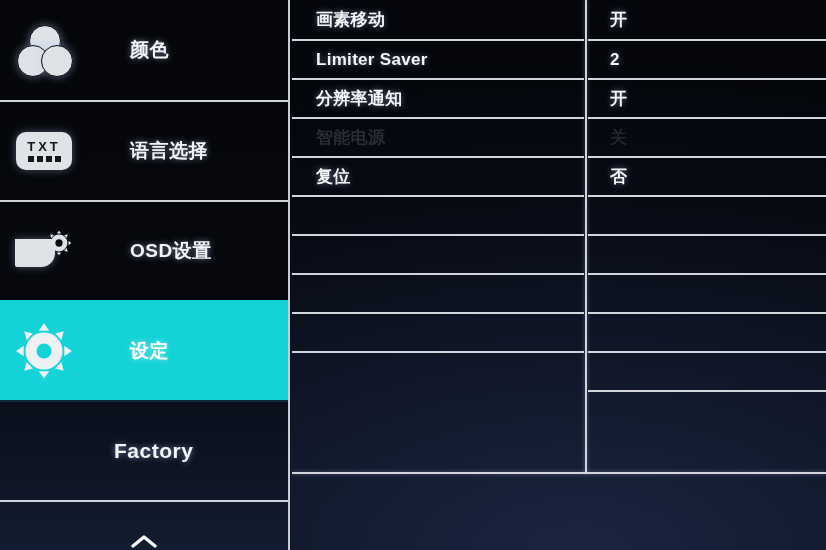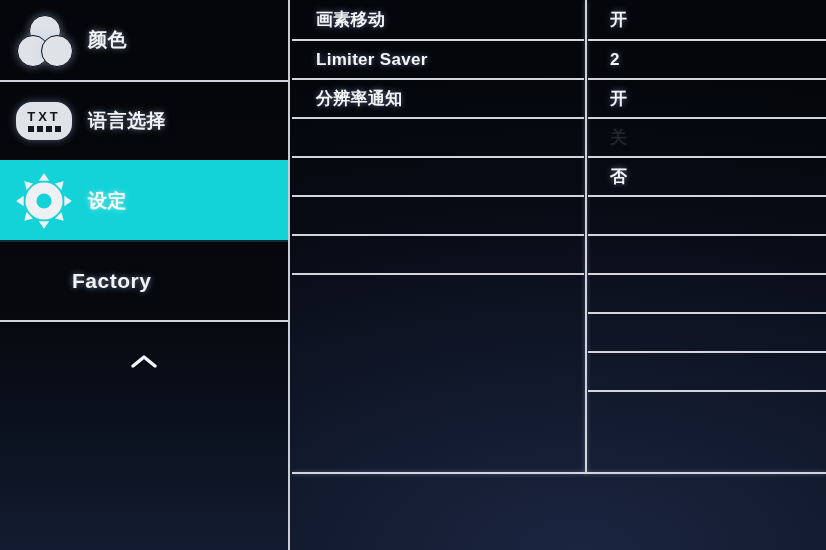--- a/index.html
+++ b/index.html
@@ -16,22 +16,23 @@
     overflow:hidden;
   }
   
   .sidebar{
     position:absolute;left:0;top:0;width:290px;height:550px;
     background:linear-gradient(180deg,#050609 0%,#06080d 55%,#0b1220 80%,#131c30 100%);
     border-right:2px solid #c9ccd2;
     box-sizing:border-box;
   }
   .side-row{
-    position:relative;height:80px;display:flex;align-items:center;
+    position:relative;height:100px;display:flex;align-items:center;
     box-sizing:border-box;
+    gap:42px;
   }
   .side-row + .side-row{ border-top:2px solid #cfd2d8; }
   .side-row.sel{
     background:#14d3d8;
     border-top-color:#14d3d8;
   }
   .side-row.sel + .side-row{ border-top-color:#0c2a3a; }
   .side-ico{
     width:88px;min-width:88px;height:80px;
     display:flex;align-items:center;justify-content:center;
@@ -56,21 +57,21 @@
   .ico-color span{
     position:absolute;width:30px;height:30px;border-radius:50%;
     background:#dfe2e6;box-shadow:0 0 8px rgba(170,200,255,.45);
     border:1.5px solid #0a0c10;
   }
   .ico-color span.c1{left:12px;top:0;}
   .ico-color span.c2{left:0;top:20px;}
   .ico-color span.c3{left:24px;top:20px;}
 
   .ico-txt{
-    width:56px;height:38px;border-radius:16px;background:#dfe2e6;
+    width:56px;height:38px;border-radius:10px;background:#dfe2e6;
     box-shadow:0 0 8px rgba(170,200,255,.4);
     display:flex;flex-direction:column;align-items:center;justify-content:center;gap:3px;
   }
   .ico-txt .t{font-size:13px;font-weight:700;color:#14161c;letter-spacing:3px;line-height:1;}
   .ico-txt .dots{display:flex;gap:3px;}
   .ico-txt .dots i{width:6px;height:6px;background:#14161c;display:block;}
 
   .ico-osd{position:relative;width:58px;height:44px;}
   .ico-osd .scr{
     position:absolute;left:0;top:10px;width:40px;height:28px;background:#dfe2e6;
@@ -151,20 +152,36 @@
               <i></i>
               <i></i>
               <i></i>
               <i></i>
             </div>
         </div>
       </div>
       <div class="side-label">语言选择</div>
     </div>
 
+    <div class="side-row">
+      <div class="side-ico">
+        <div class="ico-osd">
+          <div class="scr"></div>
+          <svg class="gear" viewBox="0 0 100 100" aria-hidden="true">
+            <g fill="#dfe2e6">
+              <path d="M50 6l8 10h-16zM50 94l-8-10h16zM6 50l10-8v16zM94 50l-10 8v-16z
+                       M19 19l13 3-10 10zM81 81l-13-3 10-10zM81 19l-3 13-10-10zM19 81l3-13 10 10z"></path>
+              <circle cx="50" cy="50" r="30"></circle>
+            </g>
+            <circle cx="50" cy="50" r="13" fill="#05070c"></circle>
+          </svg>
+        </div>
+      </div>
+      <div class="side-label">OSD设置</div>
+    </div>
 
 
     <div class="side-row sel">
       <div class="side-ico">
         <svg class="ico-gear-big" viewBox="0 0 100 100" aria-hidden="true">
           <g fill="#eef0f3">
             <path d="M50 2l9 13h-18zM50 98l-9-13h18zM2 50l13-9v18zM98 50l-13 9v-18z
                      M16 16l15 4-11 11zM84 84l-15-4 11-11zM84 16l-4 15-11-11zM16 84l4-15 11 11z"></path>
             <circle cx="50" cy="50" r="32"></circle>
           </g>
@@ -192,20 +209,26 @@
     <div class="col col-items" id="col-items">
         <div class="m-row">
           <div class="txt">画素移动</div>
         </div>
         <div class="m-row">
           <div class="txt">Limiter Saver</div>
         </div>
         <div class="m-row">
           <div class="txt">分辨率通知</div>
         </div>
+        <div class="m-row dim">
+          <div class="txt">智能电源</div>
+        </div>
+        <div class="m-row">
+          <div class="txt">复位</div>
+        </div>
         <div class="m-row blank">
           <div class="txt"></div>
         </div>
         <div class="m-row blank">
           <div class="txt"></div>
         </div>
         <div class="m-row blank">
           <div class="txt"></div>
         </div>
         <div class="m-row blank">

